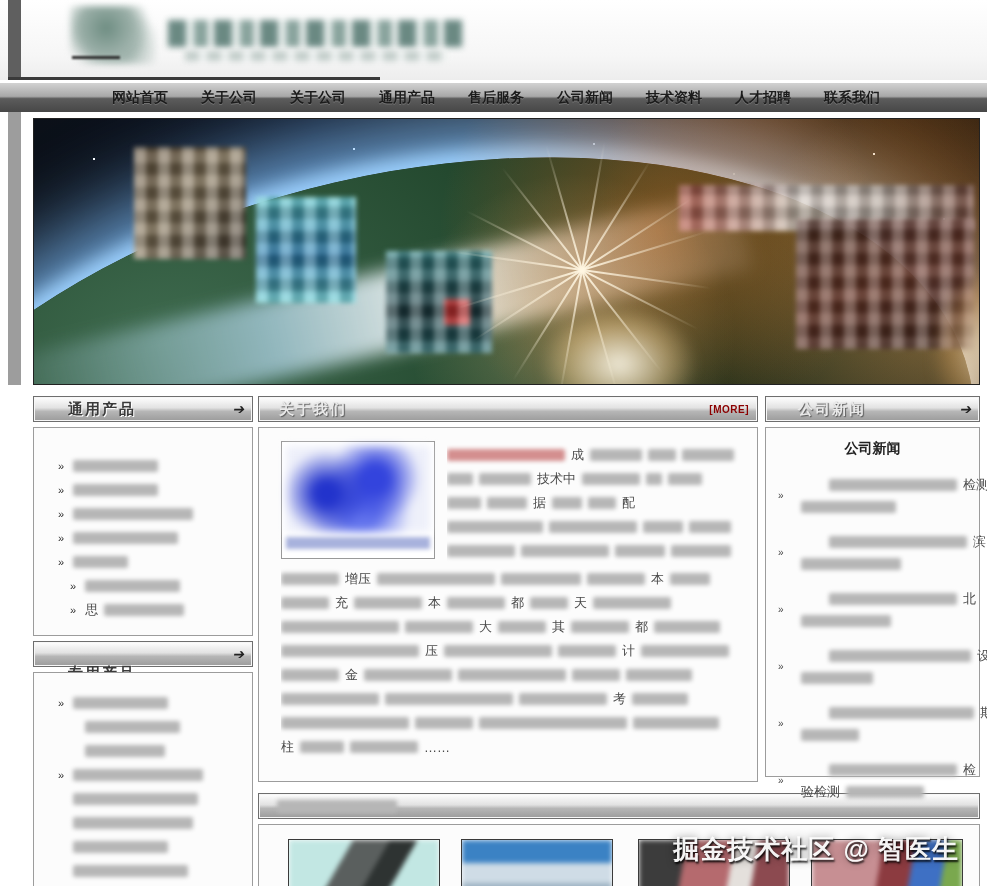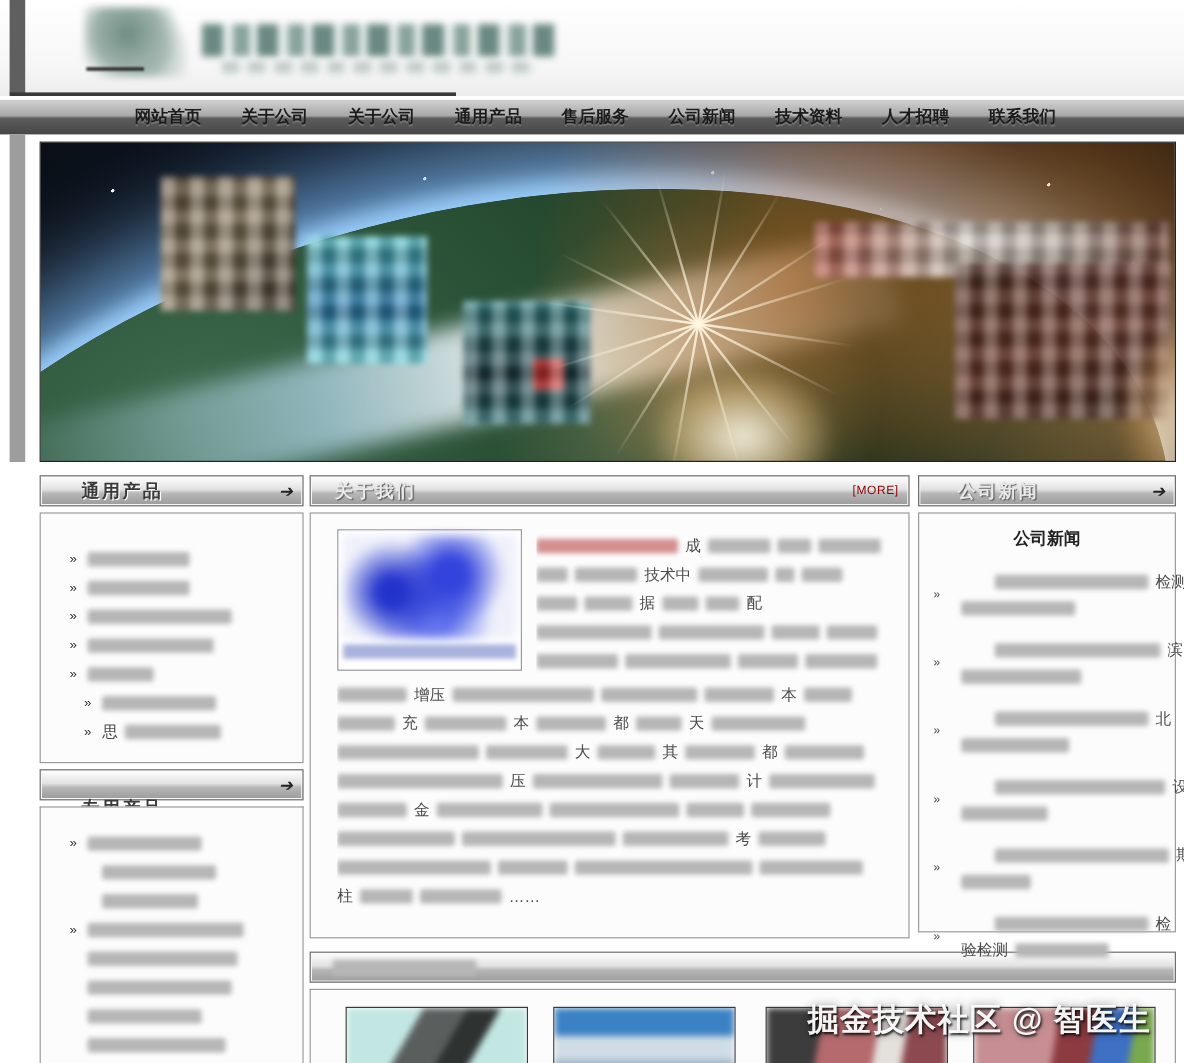--- a/index.html
+++ b/index.html
@@ -130,21 +130,21 @@
     font-size:15px; font-weight:bold; color:#3a3a3a;
     text-shadow:1px 1px 0 #ffffff; letter-spacing:2px;
   }
   .sec-hdr .hdr-title.lite { color:#e9e9e9; text-shadow:1px 1px 1px #5a5a5a; filter:blur(.4px);text-align:center; }
   .hdr-arrow {
     position:absolute; right:8px; top:50%; transform:translateY(-50%);
     font-size:14px; color:#222; font-style:italic; cursor:pointer;
   }
   .more-link {
     position:absolute; right:8px; top:50%; transform:translateY(-50%);
-    font-size:10px; font-weight:normal; color:#8b0000; letter-spacing:.5px; cursor:pointer;
+    font-size:10px; font-weight:bold; color:#8b0000; letter-spacing:.5px; cursor:pointer;
   }
 
   
   .box { position:absolute; background:#fcfcfc; border:1px solid #9c9c9c; }
 
   
   .plist { padding:26px 0 0 24px; }
   .plist2 { padding:18px 0 0 24px; }
   .plist-item { display:flex; align-items:center; height:24px; cursor:pointer; }
   .plist-item .bullet { font-size:11px; color:#2e2e2e; margin-right:9px; line-height:1; }

